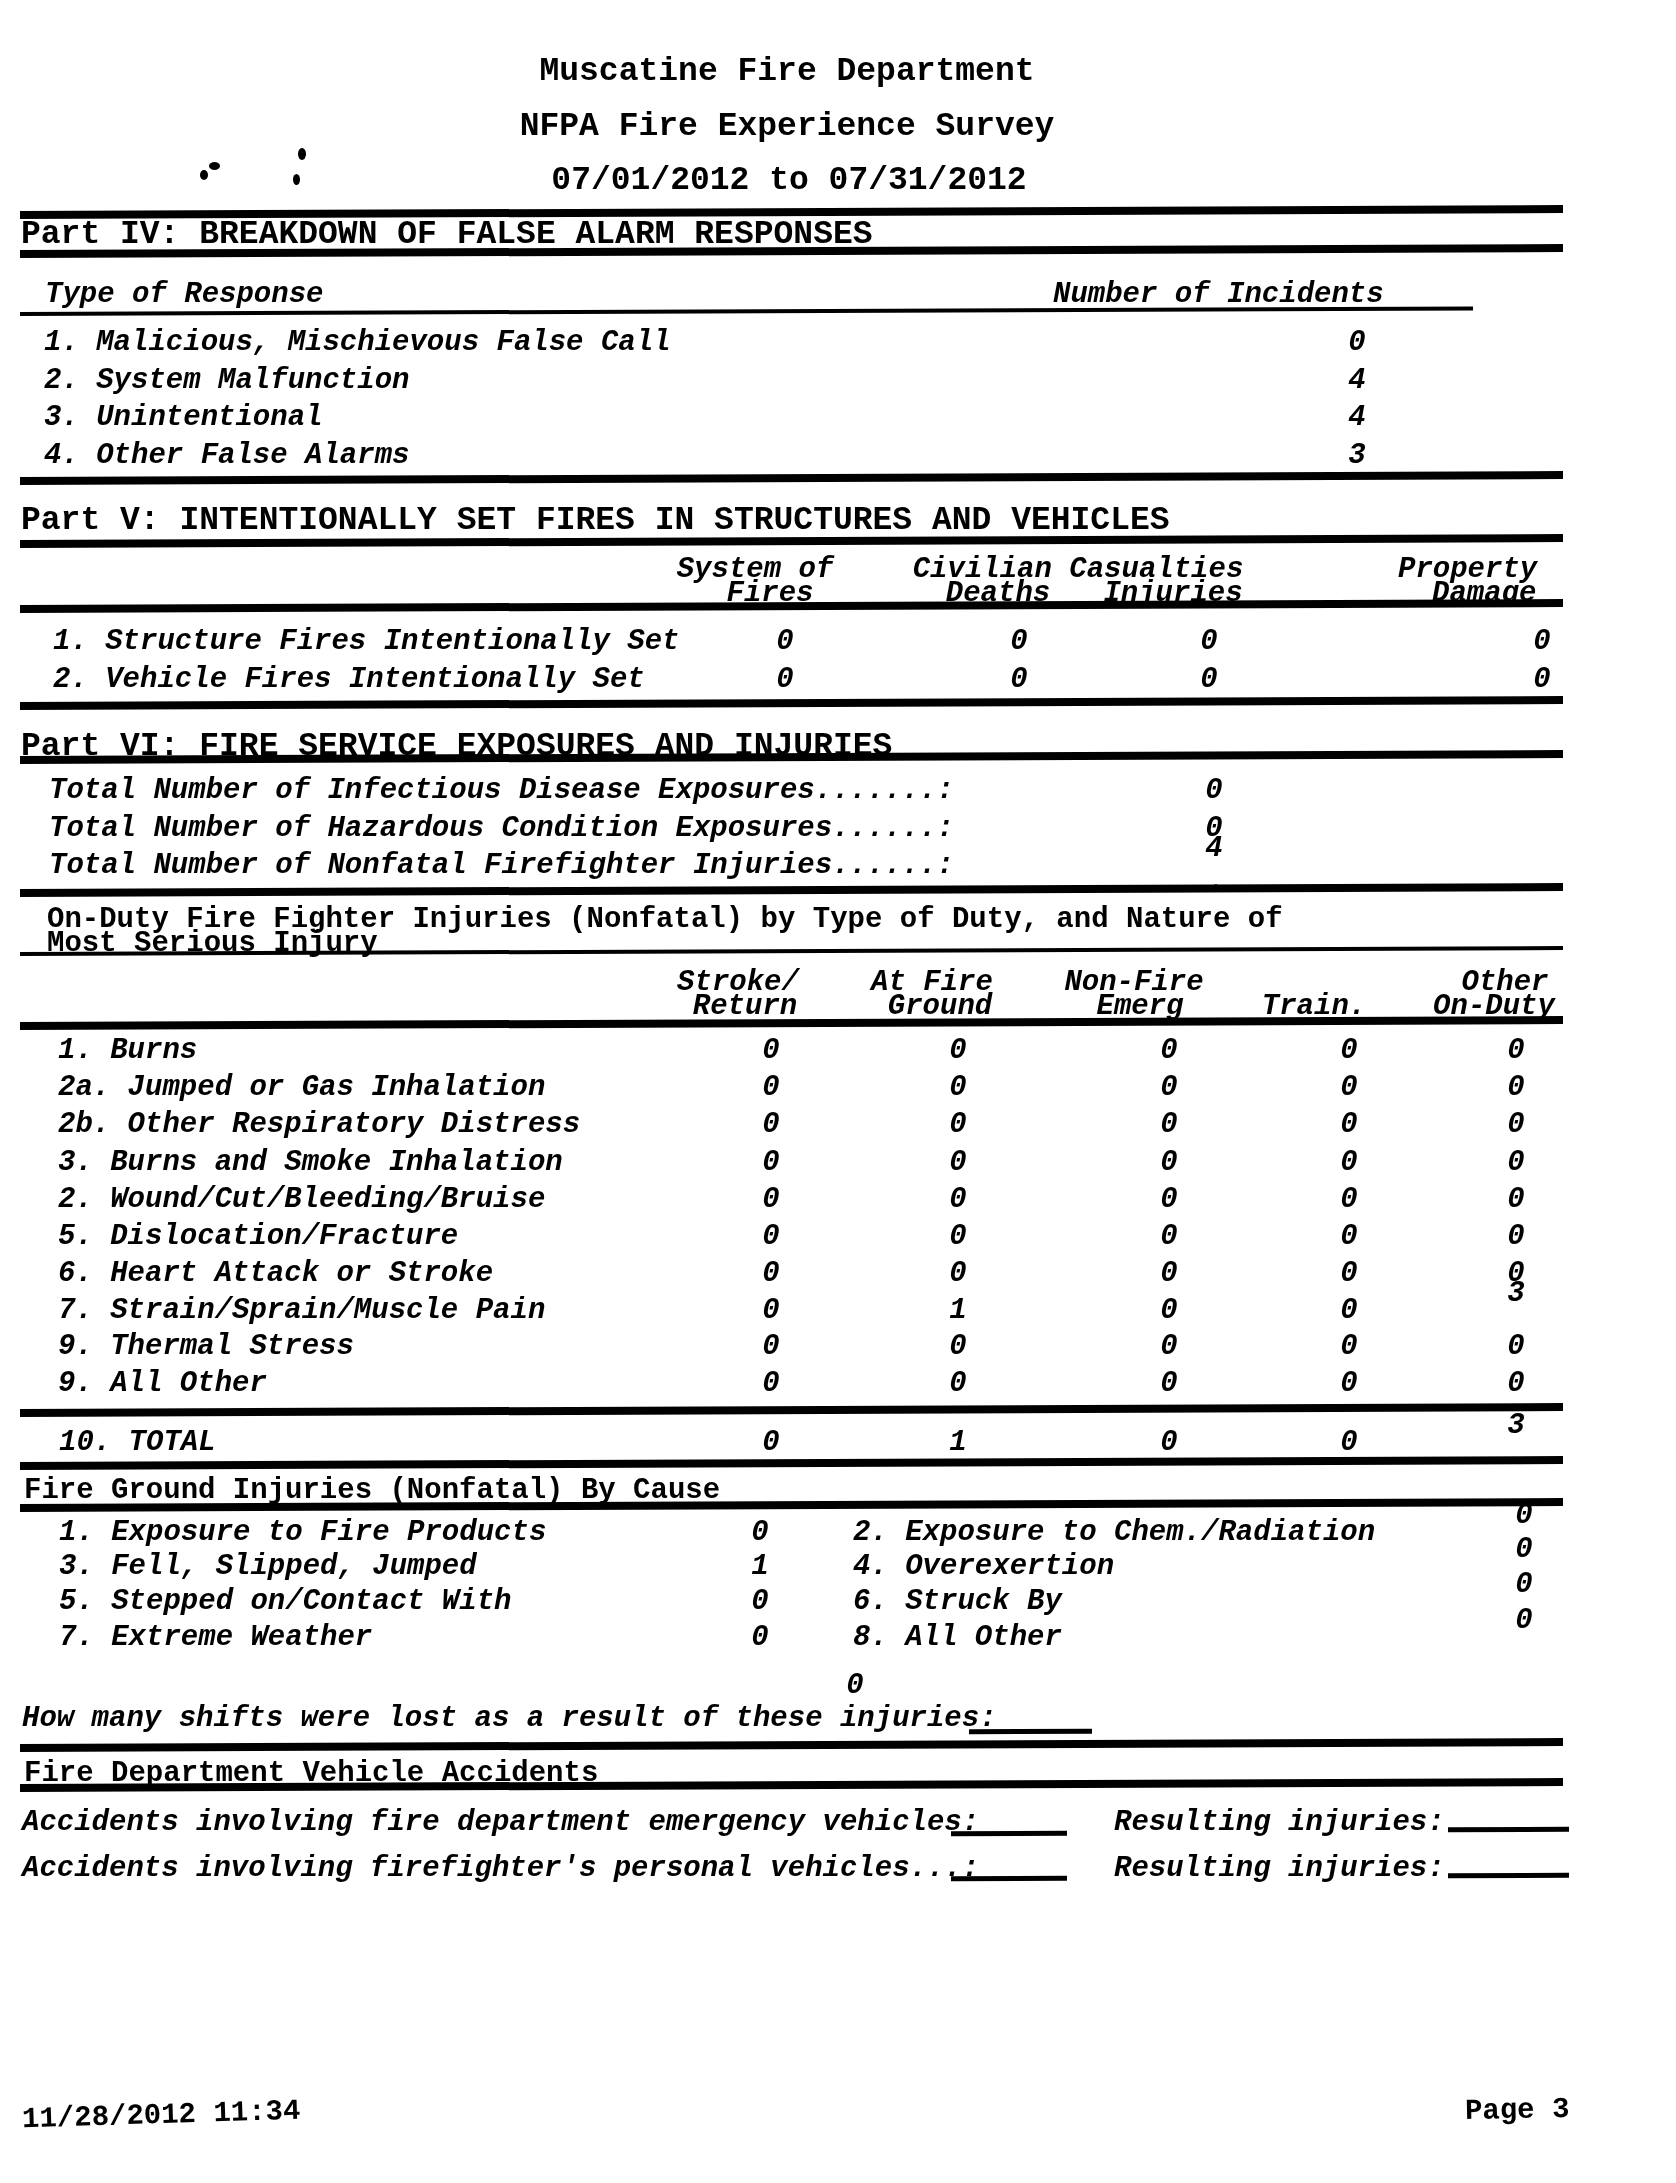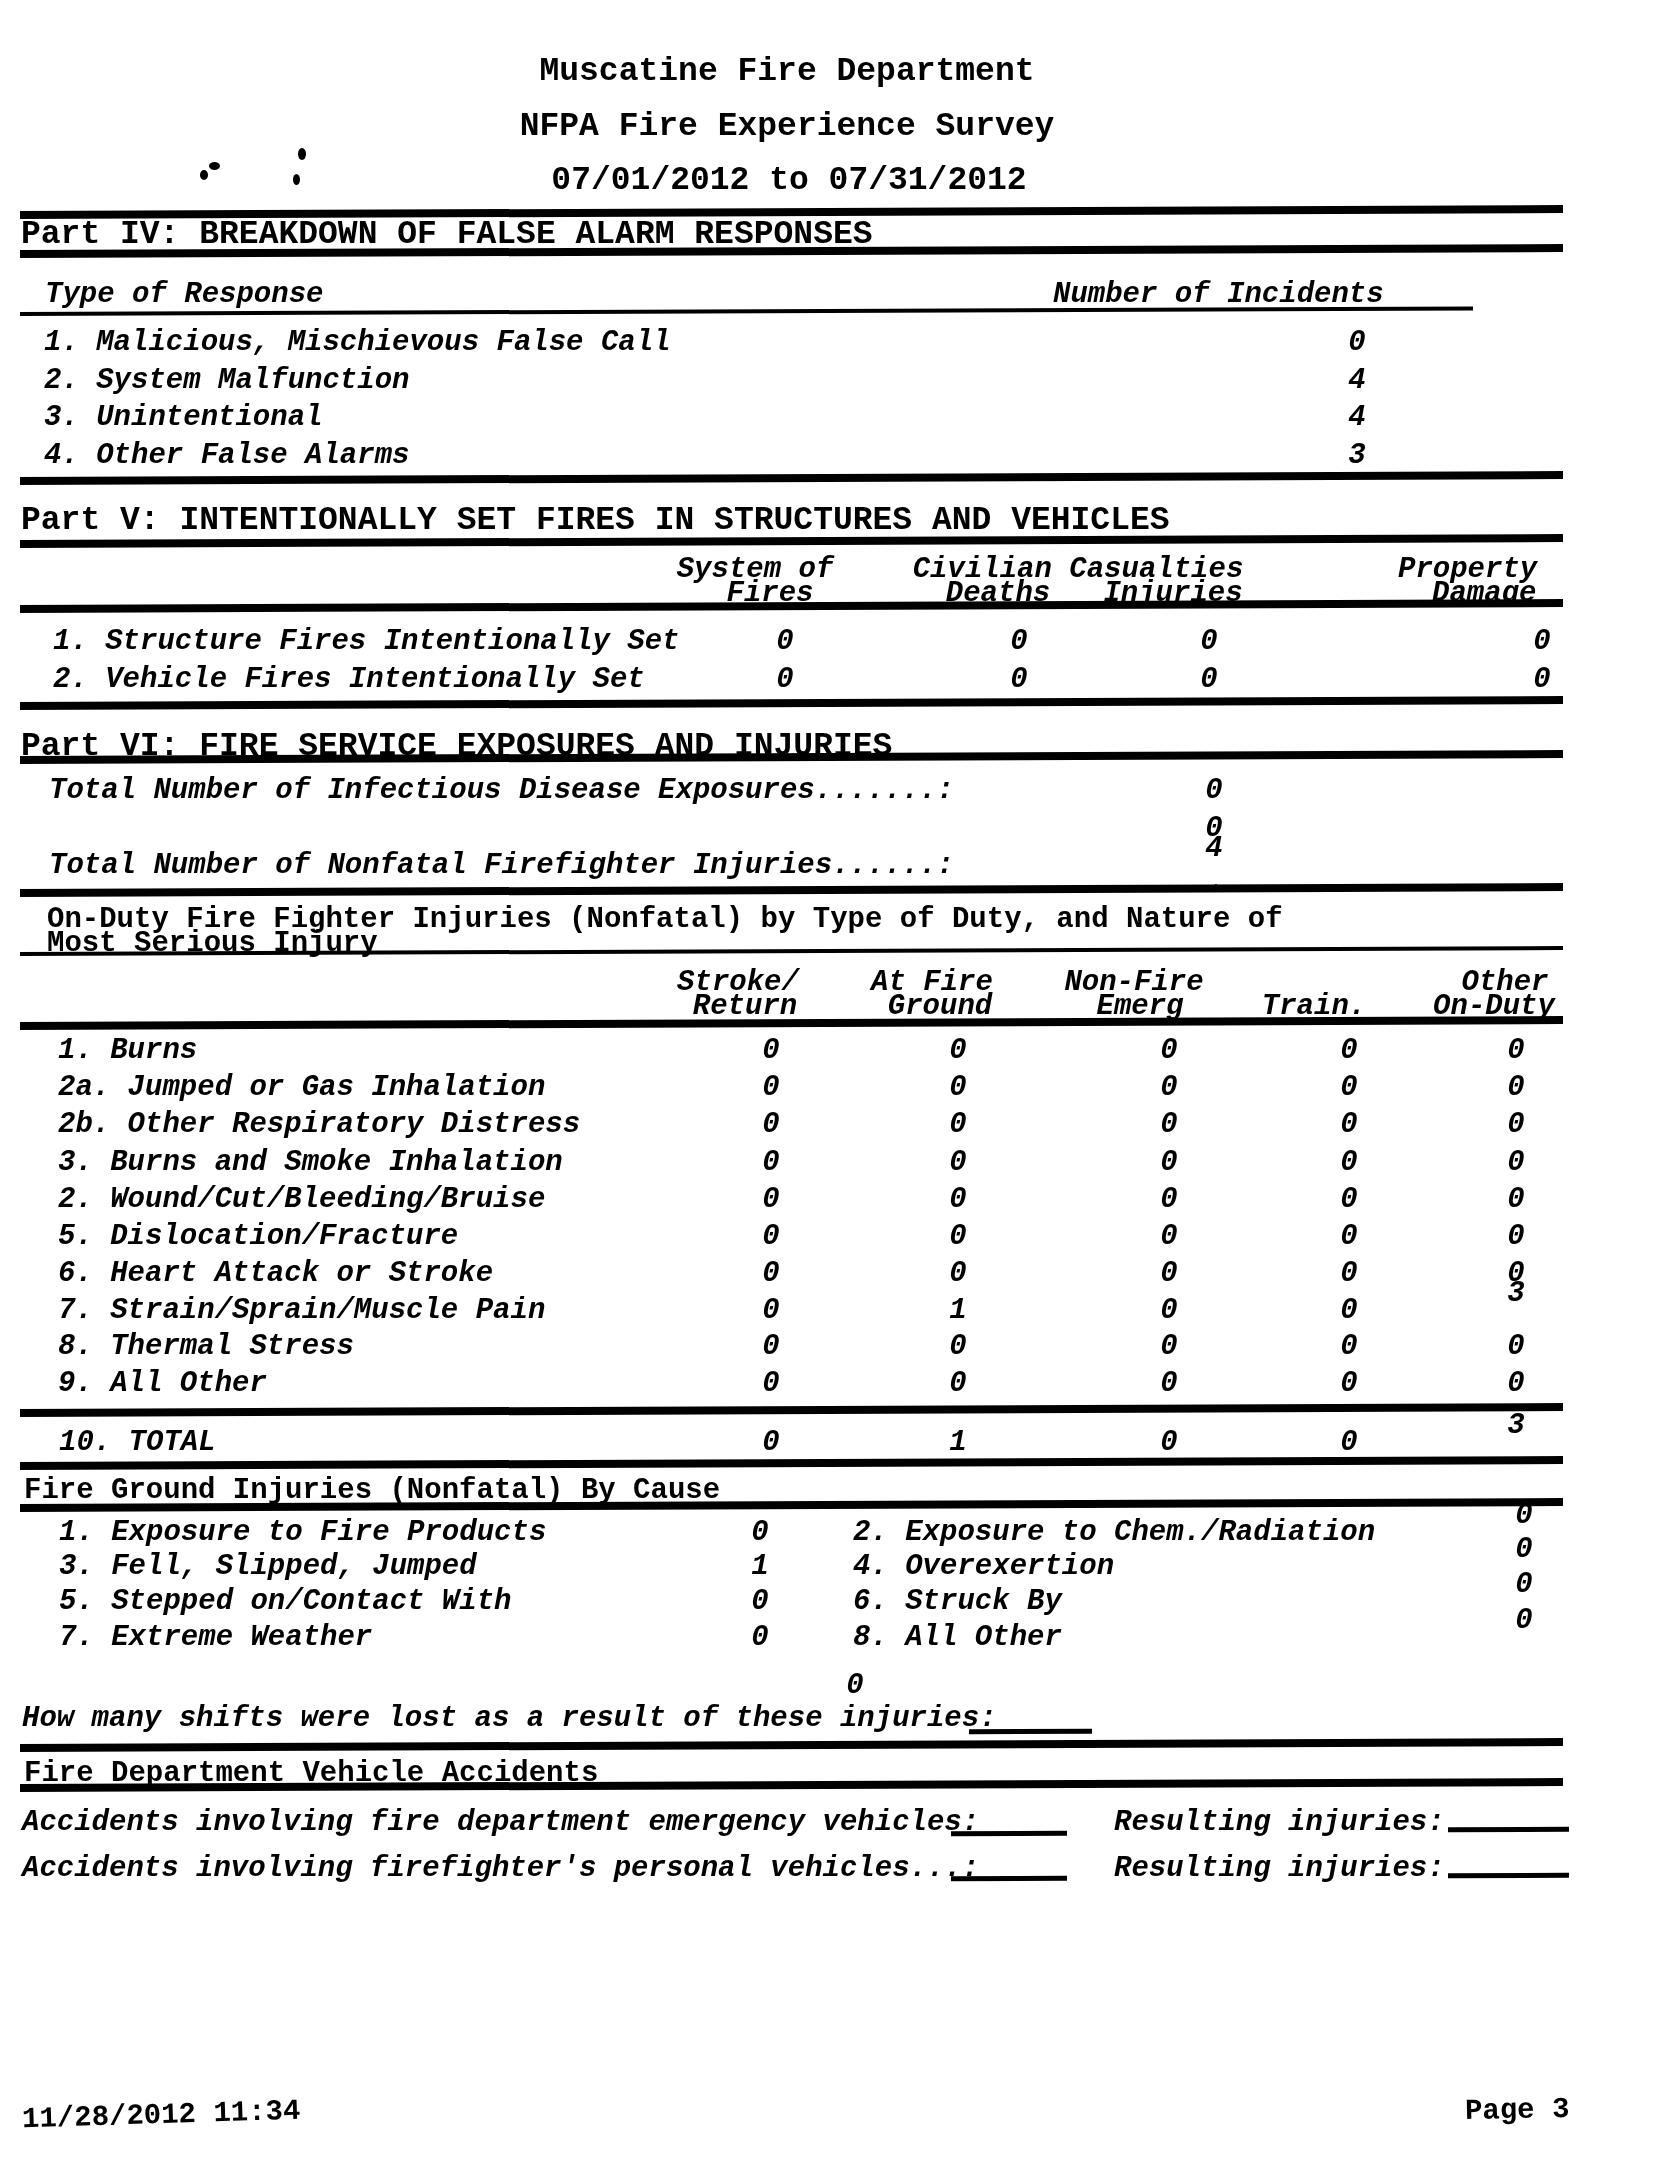--- a/index.html
+++ b/index.html
@@ -102,20 +102,21 @@
 <div class="rule thick" style="top:702px"></div>
 
 <div class="abs h" style="left:21px; top:730px">Part VI: FIRE SERVICE EXPOSURES AND INJURIES</div>
 <div class="rule thick" style="top:756px"></div>
 
 <div class="row" style="top:776px">
   <span class="lbl" style="left:49px">Total Number of Infectious Disease Exposures.......:</span>
   <span class="val" style="left:1214px">0</span>
 </div>
 <div class="row" style="top:814px">
+  <span class="lbl" style="left:49px">Total Number of Hazardous Condition Exposures......:</span>
   <span class="val" style="left:1214px">0</span>
 </div>
 <div class="row" style="top:851px">
   <span class="lbl" style="left:49px">Total Number of Nonfatal Firefighter Injuries......:</span>
   <span class="val up" style="left:1214px">4</span>
 </div>
 <div class="dot" style="left:1214px; top:884px; width:4.4px; height:6px"></div>
 
 <div class="rule thick" style="top:889px"></div>
 
@@ -196,21 +197,21 @@
 </div>
 <div class="row" style="top:1296px">
   <span class="lbl" style="left:58px">7. Strain/Sprain/Muscle Pain</span>
   <span class="val" style="left:771px">0</span>
   <span class="val" style="left:958px">1</span>
   <span class="val" style="left:1169px">0</span>
   <span class="val" style="left:1349px">0</span>
   <span class="val up" style="left:1516px">3</span>
 </div>
 <div class="row" style="top:1332px">
-  <span class="lbl" style="left:58px">8. Thermal Stress</span>
+  <span class="lbl" style="left:58px">9. Thermal Stress</span>
   <span class="val" style="left:771px">0</span>
   <span class="val" style="left:958px">0</span>
   <span class="val" style="left:1169px">0</span>
   <span class="val" style="left:1349px">0</span>
   <span class="val" style="left:1516px">0</span>
 </div>
 <div class="row" style="top:1369px">
   <span class="lbl" style="left:58px">9. All Other</span>
   <span class="val" style="left:771px">0</span>
   <span class="val" style="left:958px">0</span>

